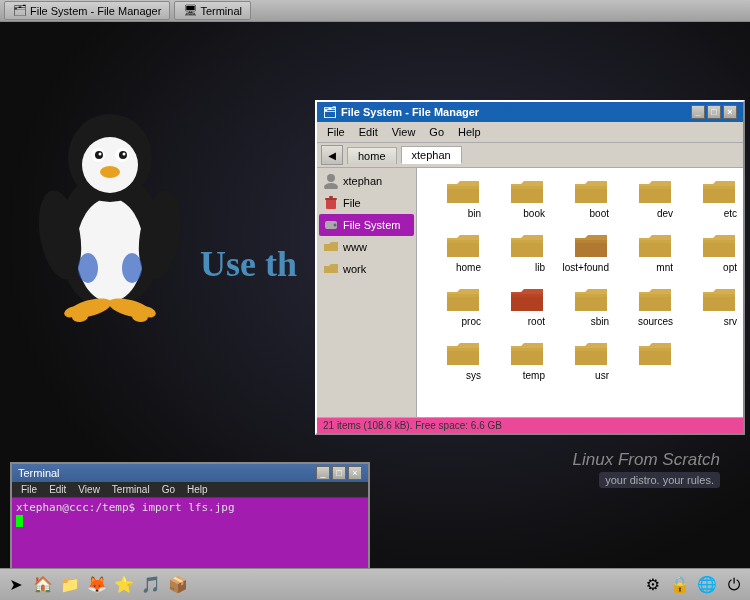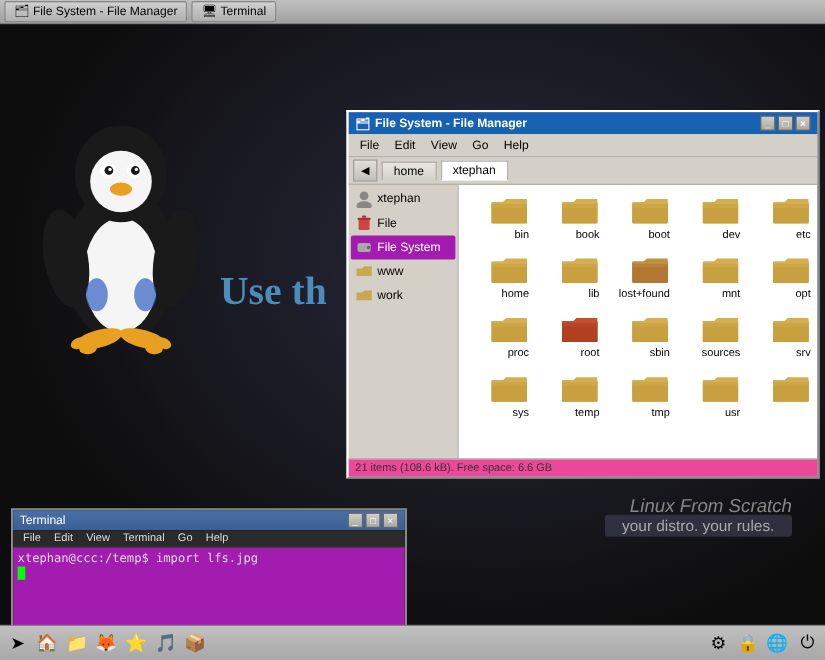--- a/index.html
+++ b/index.html
@@ -41,23 +41,23 @@
       color: #888;
       font-size: 17px;
       font-style: italic;
     }
 
     .lfs-tagline {
       position: absolute;
       right: 30px;
       bottom: 112px;
       color: #aaa;
-      font-size: 14px;
+      font-size: 11px;
       background: rgba(60,60,80,0.7);
-      padding: 2px 16px;
+      padding: 2px 6px;
       border-radius: 3px;
     }
 
     
     .taskbar-top {
       position: absolute;
       top: 0;
       left: 0;
       width: 750px;
       height: 22px;
@@ -664,31 +664,20 @@
   </div>
           <div class="file-item">
     <svg width="36" height="30" viewBox="0 0 36 30">
       <path d="M2 8 L2 27 L34 27 L34 8 Z" fill="#c8a040"></path>
       <path d="M2 8 L2 27 L34 27 L34 8 Z" fill="#c8a040" opacity="0.5"></path>
       <rect x="2" y="8" width="32" height="19" rx="1" fill="#c8a040"></rect>
       <path d="M2 10 L2 8 L12 8 L15 5 L34 5 L34 10 Z" fill="#d4ae50"></path>
       <rect x="2" y="10" width="32" height="17" rx="1" fill="#c8a040"></rect>
       <rect x="2" y="10" width="32" height="3" fill="#d4ae50" opacity="0.4"></rect>
     </svg>
-    <span class="file-label">tmp</span>
-  </div>
-          <div class="file-item">
-    <svg width="36" height="30" viewBox="0 0 36 30">
-      <path d="M2 8 L2 27 L34 27 L34 8 Z" fill="#c8a040"></path>
-      <path d="M2 8 L2 27 L34 27 L34 8 Z" fill="#c8a040" opacity="0.5"></path>
-      <rect x="2" y="8" width="32" height="19" rx="1" fill="#c8a040"></rect>
-      <path d="M2 10 L2 8 L12 8 L15 5 L34 5 L34 10 Z" fill="#d4ae50"></path>
-      <rect x="2" y="10" width="32" height="17" rx="1" fill="#c8a040"></rect>
-      <rect x="2" y="10" width="32" height="3" fill="#d4ae50" opacity="0.4"></rect>
-    </svg>
     <span class="file-label">usr</span>
   </div>
           <div class="file-item">
     <svg width="36" height="30" viewBox="0 0 36 30">
       <path d="M2 8 L2 27 L34 27 L34 8 Z" fill="#c8a040"></path>
       <path d="M2 8 L2 27 L34 27 L34 8 Z" fill="#c8a040" opacity="0.5"></path>
       <rect x="2" y="8" width="32" height="19" rx="1" fill="#c8a040"></rect>
       <path d="M2 10 L2 8 L12 8 L15 5 L34 5 L34 10 Z" fill="#d4ae50"></path>
       <rect x="2" y="10" width="32" height="17" rx="1" fill="#c8a040"></rect>
       <rect x="2" y="10" width="32" height="3" fill="#d4ae50" opacity="0.4"></rect>

